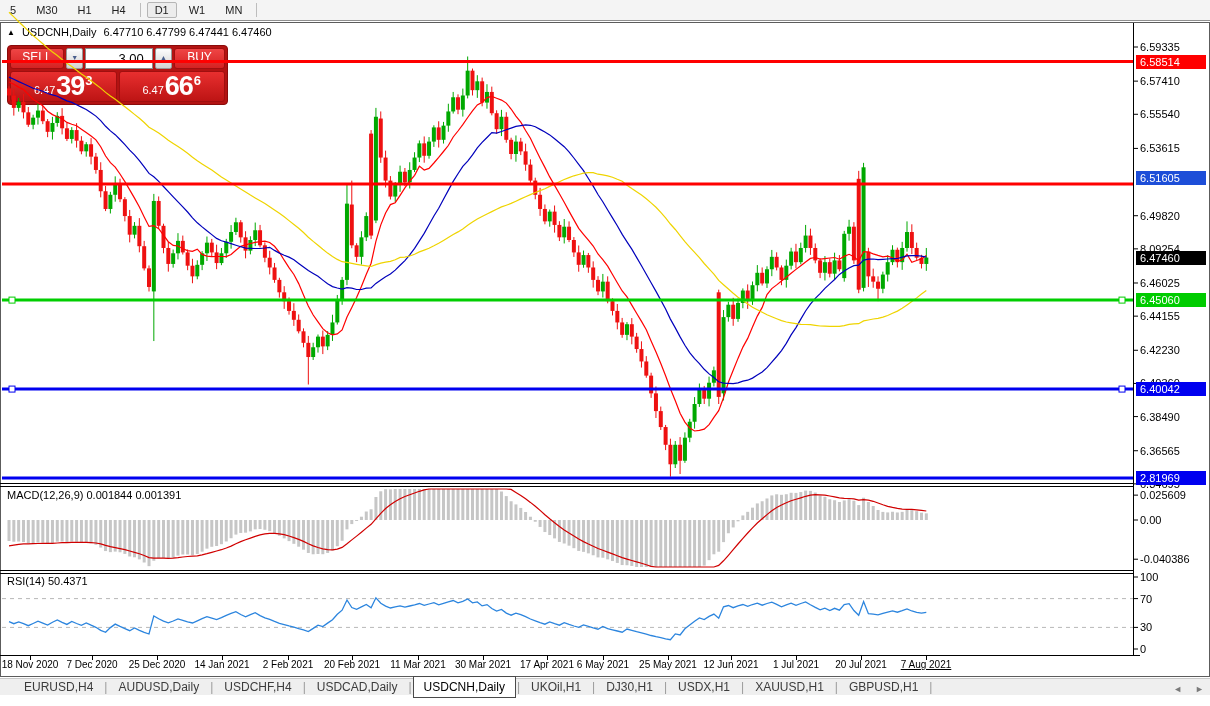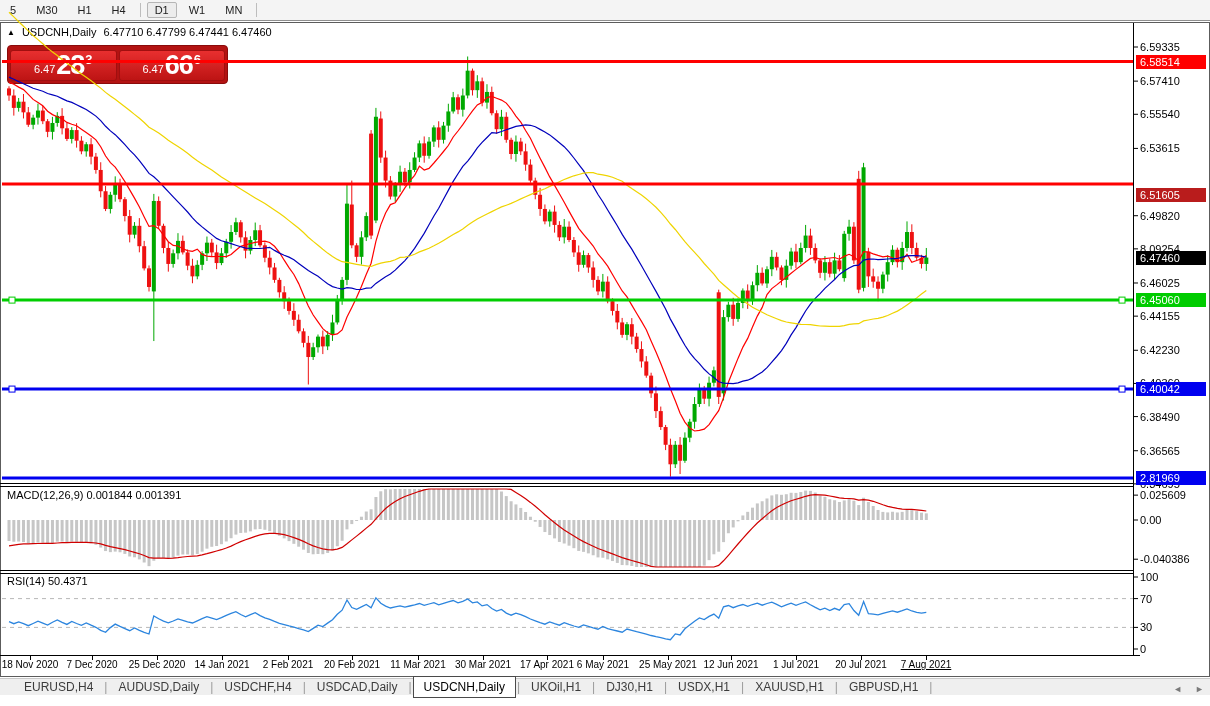--- a/index.html
+++ b/index.html
@@ -67,24 +67,31 @@
     </div>
 
   <div id="chart-window">
     <div id="title-row">
       <span id="collapse">▲</span>
       <span>USDCNH,Daily</span>
       <span>6.47710 6.47799 6.47441 6.47460</span>
     </div>
 
     <div id="trade-panel">
+      <div id="tp-row1">
+        <div id="sell-btn" class="tp-btn">SELL</div>
+        <div class="spin-btn">▼</div>
+        <input id="vol-input" value="3.00" style="">
+        <div class="spin-btn">▲</div>
+        <div id="buy-btn" class="tp-btn">BUY</div>
+      </div>
       <div id="tp-row2">
         <div class="price-tile">
           <span class="pt-prefix">6.47</span>
-          <span class="pt-big">28</span>
+          <span class="pt-big">39</span>
           <span class="pt-sup">3</span>
         </div>
         <div class="price-tile">
           <span class="pt-prefix">6.47</span>
           <span class="pt-big">66</span>
           <span class="pt-sup">6</span>
         </div>
       </div>
     </div>
   </div>
@@ -735,21 +742,21 @@
       <div class="ptick" style="top: 276.993px;">6.46025</div>
       <div class="ptick" style="top: 310.149px;">6.44155</div>
       <div class="ptick" style="top: 344.28px;">6.42230</div>
       <div class="ptick" style="top: 377.436px;">6.40360</div>
       <div class="ptick" style="top: 410.592px;">6.38490</div>
       <div class="ptick" style="top: 444.723px;">6.36565</div>
       <div class="ptick" style="top: 477.879px;">6.34695</div>
     </div>
   <div id="price-badges">
       <div class="pbadge" style="top: 54.5567px; background: rgb(255, 0, 0);">6.58514</div>
-      <div class="pbadge" style="top: 188px; background: #b91c1c;">6.51605</div>
+      <div class="pbadge" style="top: 171px; background: #1d4ed8;">6.51605</div>
       <div class="pbadge" style="top: 250.55px; background: rgb(0, 0, 0);">6.47460</div>
       <div class="pbadge" style="top: 293.103px; background: rgb(0, 204, 0);">6.45060</div>
       <div class="pbadge" style="top: 382.074px; background: rgb(0, 0, 240);">6.40042</div>
       <div class="pbadge" style="top: 471.028px; background: rgb(0, 0, 240);">2.81969</div>
     </div>
   <div id="macd-ticks">
       <div class="mtick" style="top: 489.136px;">0.025609</div>
       <div class="mtick" style="top: 514px;">0.00</div>
       <div class="mtick" style="top: 553.211px;">-0.040386</div>
     </div>

